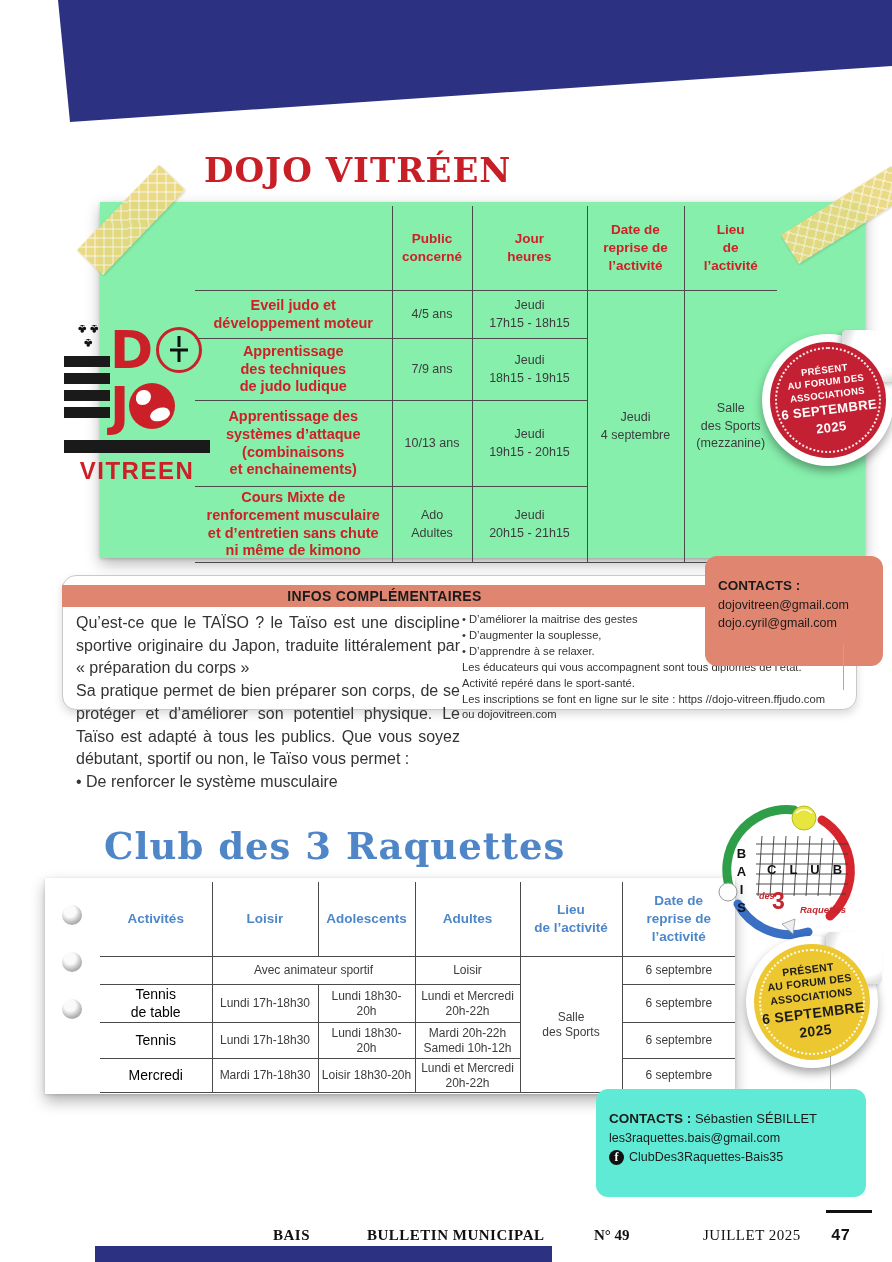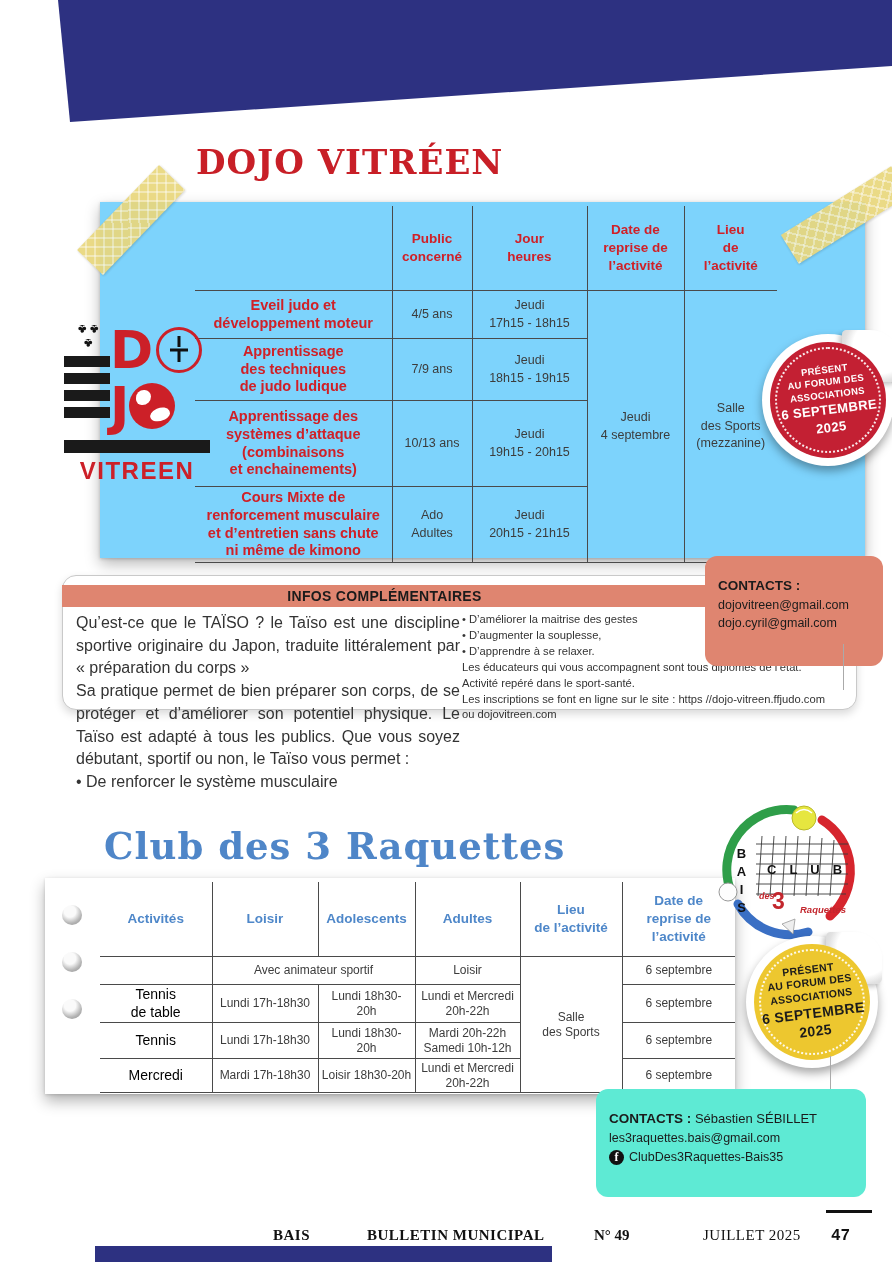--- a/index.html
+++ b/index.html
@@ -5,27 +5,27 @@
   html,body{margin:0;padding:0;background:#ffffff;}
   .page{position:relative;width:892px;height:1262px;overflow:hidden;background:#fff;
         font-family:"Liberation Sans",sans-serif;}
 
   
   .top-banner{position:absolute;left:0;top:0;width:892px;height:124px;background:#2d3181;
               clip-path:polygon(58px 0,892px 0,892px 66px,70px 122px);}
   .bottom-band{position:absolute;left:95px;top:1246px;width:457px;height:16px;background:#2d3181;}
 
   
-  .dojo-title{position:absolute;left:188px;top:134px;margin:8px;color:#c81f27;
+  .dojo-title{position:absolute;left:188px;top:134px;margin:16px;color:#c81f27;
               font-family:"DejaVu Serif",serif;font-weight:bold;font-size:34px;letter-spacing:1px;}
   .raq-title{position:absolute;left:104px;top:824px;margin:0;color:#4f86c8;
              font-family:"DejaVu Serif",serif;font-weight:bold;font-size:37px;letter-spacing:1px;}
 
   
-  .dojo-card{position:absolute;left:100px;top:202px;width:765px;height:356px;background:#7dd3fc;
+  .dojo-card{position:absolute;left:100px;top:202px;width:765px;height:356px;background:#86efac;
              box-shadow:0 6px 14px rgba(0,0,0,.28),0 1px 3px rgba(0,0,0,.18);}
   .infos-card{position:absolute;left:62px;top:575px;width:793px;height:133px;background:#fff;
               border:1px solid #c9c9c9;border-radius:14px;box-shadow:0 4px 8px rgba(0,0,0,.15);}
   .raq-card{position:absolute;left:45px;top:878px;width:690px;height:216px;background:#fff;
             box-shadow:0 7px 14px rgba(0,0,0,.3),0 1px 3px rgba(0,0,0,.15);}
 
   
   .tape{position:absolute;background:#e9d77c;opacity:.92;
         background-image:repeating-linear-gradient(45deg,rgba(255,255,255,.4) 0 2px,transparent 2px 9px),
                          repeating-linear-gradient(-45deg,rgba(255,255,255,.4) 0 2px,transparent 2px 9px);

